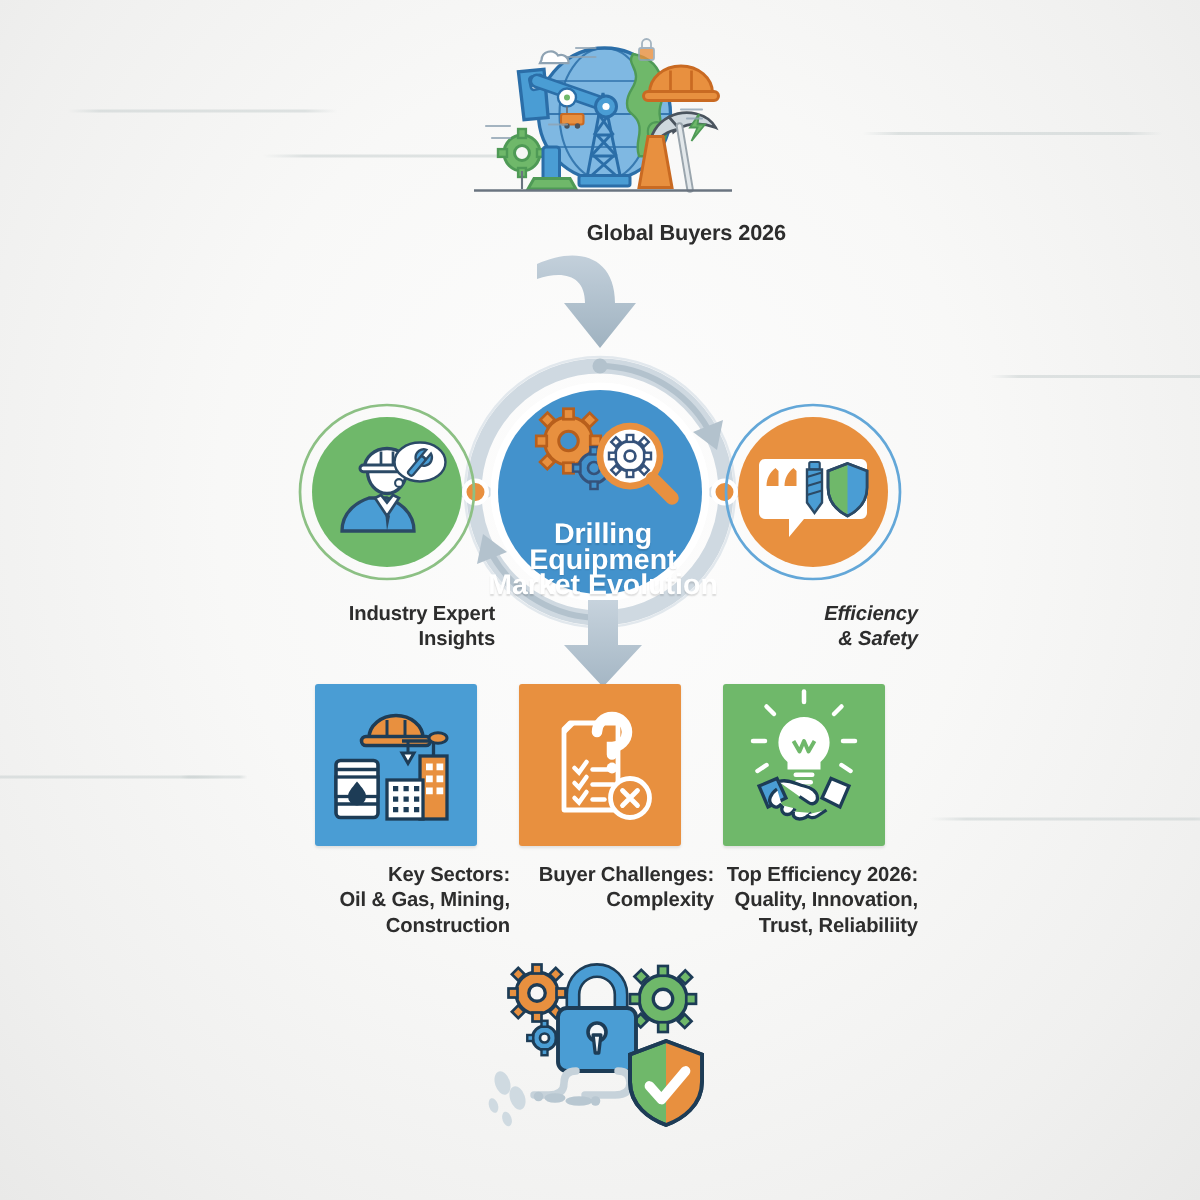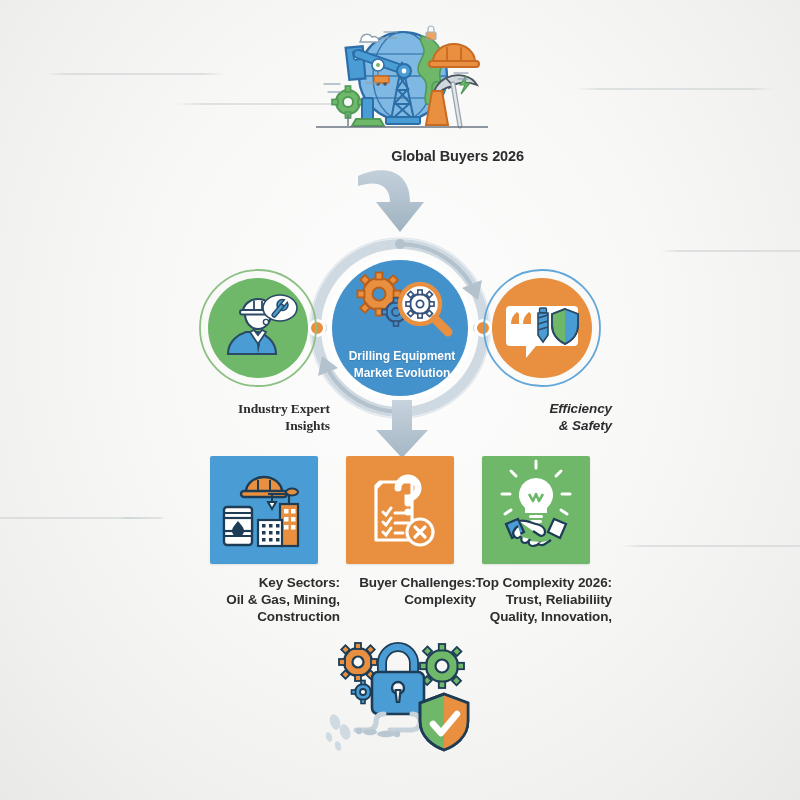--- a/index.html
+++ b/index.html
@@ -43,26 +43,26 @@
   #hero-caption { left: 280px; top: 148px; width: 244px; }
 
   
   #hub-row { left: 196px; top: 236px; width: 408px; height: 210px; }
 
   #center-label {
     position: absolute;
     left: 318px; top: 348px; width: 168px;
     text-align: center;
     color: #ffffff;
-    font-size: 12px;
+    font-size: 19px;
     font-weight: 700;
     line-height: 17px;
     text-shadow: 0 1px 1px rgba(0,0,0,.13);
   }
-  #left-caption  { left: 190px; top: 400px; width: 140px; font-family: Liberation Serif, serif; }
+  #left-caption  { left: 190px; top: 400px; width: 140px; }
   #right-caption { left: 472px; top: 400px; width: 140px; font-style: italic; }
 
   
   .card { position: absolute; width: 108px; height: 108px; }
   .card .tile { width: 108px; height: 108px; border-radius: 2px; position: relative;
                 box-shadow: 0 1px 2px rgba(0,0,0,.10); }
   .card .label { position: absolute; top: 118px; left: -22px; width: 152px; }
   #card-1 { left: 210px; top: 456px; }
   #card-2 { left: 346px; top: 456px; border-radius: 26px; }
   #card-3 { left: 482px; top: 456px; }
@@ -457,23 +457,23 @@
           <path d="M30 -10 l-12 -5 l-6 13 l12 6 z" fill="#ffffff" stroke="#1d3c56" stroke-width="2.2"></path>
           <path d="M-17 -13 c7 -2 12 2 17 3 c5 1 9 4 9 8 c0 3 -3 5 -6 3 l-6 -4" fill="#ffffff" stroke="#1d3c56" stroke-width="2.2" stroke-linejoin="round"></path>
           <path d="M-18 -8 c-4 3 -7 8 -3 11 c2 2 4 1 6 -1" fill="#ffffff" stroke="#1d3c56" stroke-width="2.2"></path>
           <path d="M-14 3 c-2 3 0 6 3 6 c2 0 4 -2 5 -4" fill="#ffffff" stroke="#1d3c56" stroke-width="2.2"></path>
           <path d="M-7 7 c-1 3 1 5 4 5 c3 0 6 -2 8 -4" fill="#ffffff" stroke="#1d3c56" stroke-width="2.2"></path>
           <path d="M2 9 c1 2 4 3 7 1 l6 -4" fill="#ffffff" stroke="#1d3c56" stroke-width="2.2"></path>
         </g>
       </svg>
     </div>
     <div class="label cap">
-      <div>Top Complexity 2026:</div>
+      <div>Top Efficiency 2026:</div>
+      <div>Quality, Innovation,</div>
       <div>Trust, Reliabiliity</div>
-      <div>Quality, Innovation,</div>
     </div>
   </div>
 
   <div class="block" id="footer-illustration">
     <svg viewBox="0 0 168 122" width="168" height="122">
 
       <g transform="translate(40,26)">
         <circle r="14" fill="#e8903f" stroke="#1d3c56" stroke-width="2.2"></circle>
         <circle r="5.5" fill="#f7f7f6" stroke="#1d3c56" stroke-width="2.2"></circle>
         <g fill="#e8903f" stroke="#1d3c56" stroke-width="1.8">

